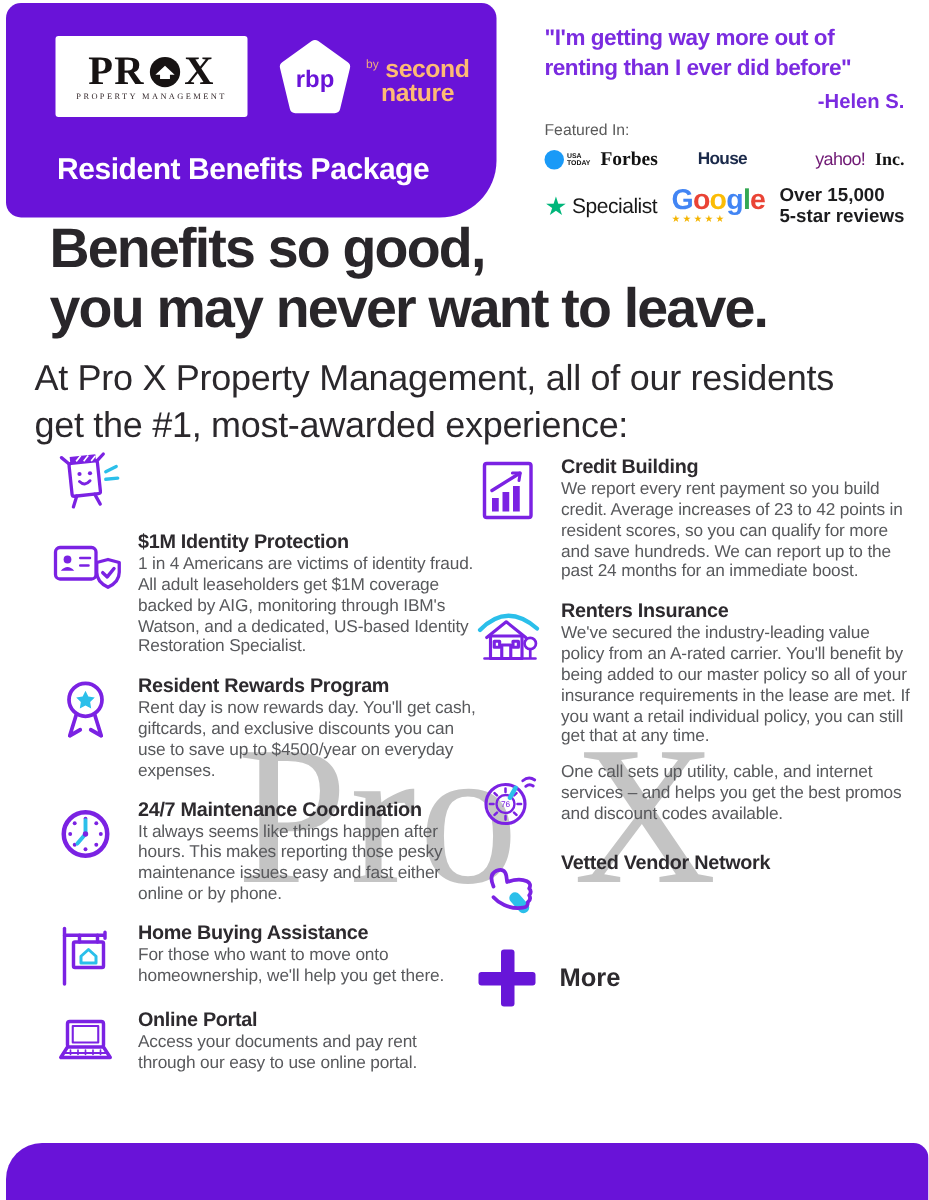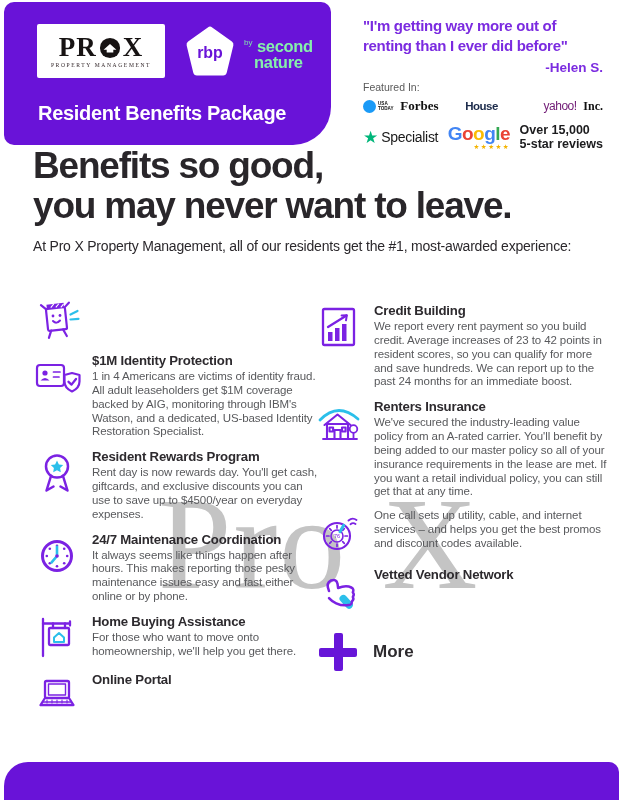--- a/index.html
+++ b/index.html
@@ -16,21 +16,21 @@
   .logo-box{
     position:absolute; left:33px; top:22px; width:128px; height:54px;
     background:#ffffff; border-radius:2px; display:flex; flex-direction:column;
     align-items:center; justify-content:center; gap:1px;
   }
   .prox-row{ display:flex; align-items:center; gap:2px;
     font-family:"Liberation Serif", serif; font-weight:700; font-size:27px; color:#171313; letter-spacing:1px; line-height:1;}
   .prox-o{ width:22px; height:22px; }
   .prox-sub{ font-family:"Liberation Serif", serif; font-size:5.6px; letter-spacing:1.6px; color:#33272a; }
   .rbp-badge{ position:absolute; left:176px; top:20px; width:60px; height:60px; }
-  .second-nature{ position:absolute; left:240px; top:37px; color:#86efac; line-height:0.92; }
+  .second-nature{ position:absolute; left:240px; top:37px; color:#fdba74; line-height:0.92; }
   .sn-by{ font-size:8px; vertical-align:top; opacity:.9; }
   .sn-word{ font-size:16.5px; font-weight:700; letter-spacing:-0.3px; }
   .sn-word.indent{ margin-left:10px; }
   .package-title{
     position:absolute; left:34px; bottom:20px; color:#ffffff;
     font-size:20px; font-weight:700; letter-spacing:-0.3px;
   }
   
   .testimonial{ position:absolute; left:363px; top:16px; width:240px; z-index:3; }
   .quote{ color:#7b2be0; font-weight:700; font-size:15px; line-height:1.35; letter-spacing:-0.3px; }
@@ -43,29 +43,29 @@
   .usatoday-circle{ width:13px; height:13px; border-radius:50%; background:#1a9af7; }
   .usatoday-txt{ font-size:4.6px; font-weight:700; color:#111; line-height:1.1; }
   .forbes{ font-family:"Liberation Serif", serif; font-weight:700; font-size:13px; color:#111; }
   .house{ font-weight:700; font-size:11.5px; color:#1b2a4a; letter-spacing:-0.5px;margin-left:20px; }
   .yahoo{ font-weight:400; font-size:12px; color:#701a75; letter-spacing:-0.5px;margin-left:39px; }
   .inc{ font-family:"Liberation Serif", serif; font-weight:700; font-size:12px; color:#111; }
   .review-row{ display:flex; align-items:center; justify-content:space-between; margin-top:9px; }
   .trustpilot{ display:flex; align-items:center; gap:3px; }
   .tp-star{ color:#00b67a; font-size:17px; line-height:1; }
   .tp-name{ font-size:14px; color:#191919; font-weight:500; letter-spacing:-0.3px; }
-  .google{ display:flex; flex-direction:column; align-items:flex-end; line-height:1; }
+  .google{ display:flex; flex-direction:column; align-items:flex-start; line-height:1; }
   .google-word{ font-size:19px; font-weight:700; letter-spacing:-0.5px; }
   .google-stars{ font-size:6.5px; color:#f4b400; letter-spacing:1.5px; margin-top:1px; }
   .reviews{ font-size:12.5px; font-weight:700; color:#1c1c1e; line-height:1.15; text-align:left; }
   
   .headline{ position:absolute; left:33px; top:146px; z-index:3;
     font-size:37px; font-weight:800; letter-spacing:-1.2px; line-height:1.08; color:#29262a; }
-  .intro{ position:absolute; left:33px; top:237px; width:565px; z-index:3;
-    font-size:14px; color:#2b282c; line-height:1.3; letter-spacing:-0.2px; }
+  .intro{ position:absolute; left:23px; top:237px; width:565px; z-index:3;
+    font-size:24px; color:#2b282c; line-height:1.3; letter-spacing:-0.2px; }
   
   .watermark{
     position:absolute; left:158px; top:478px; z-index:1;
     font-family:"Liberation Serif", serif; font-size:132px; line-height:1;
     color:#8a8a8a; opacity:0.5; letter-spacing:2px; white-space:nowrap;
   }
   
   .col{ position:absolute; z-index:2; }
   .col-left{ left:33px; top:295px; width:285px; }
   .col-right{ left:315px; top:303px; width:292px; }
@@ -259,20 +259,21 @@
       <svg viewBox="0 0 48 48" fill="none" stroke="#7b22e3" stroke-linecap="round" stroke-linejoin="round">
         <rect x="12" y="9" width="24" height="17" rx="1.5" stroke-width="2.3"></rect>
         <rect x="15.5" y="12" width="17" height="11" stroke-width="1.4"></rect>
         <path d="M12 26 L7.5 33 H40.5 L36 26" stroke-width="2.3"></path>
         <path d="M10 30 H38" stroke-width="1.3"></path>
         <path d="M14 28 v3 M19 28 v3 M24 28 v3 M29 28 v3 M34 28 v3" stroke-width="1.1"></path>
       </svg>
     </div>
     <div class="benefit-text">
       <div class="benefit-title">Online Portal</div>
+      <div class="benefit-body">Access your documents and pay rent through our easy to use online portal.</div>
     </div>
   </div>
 
 </div>
 
 <div class="col col-right">
 
   <div class="benefit">
     <div class="benefit-icon">
       <svg viewBox="0 0 48 48" fill="none" stroke="#7b22e3" stroke-width="2.3" stroke-linecap="round" stroke-linejoin="round">

